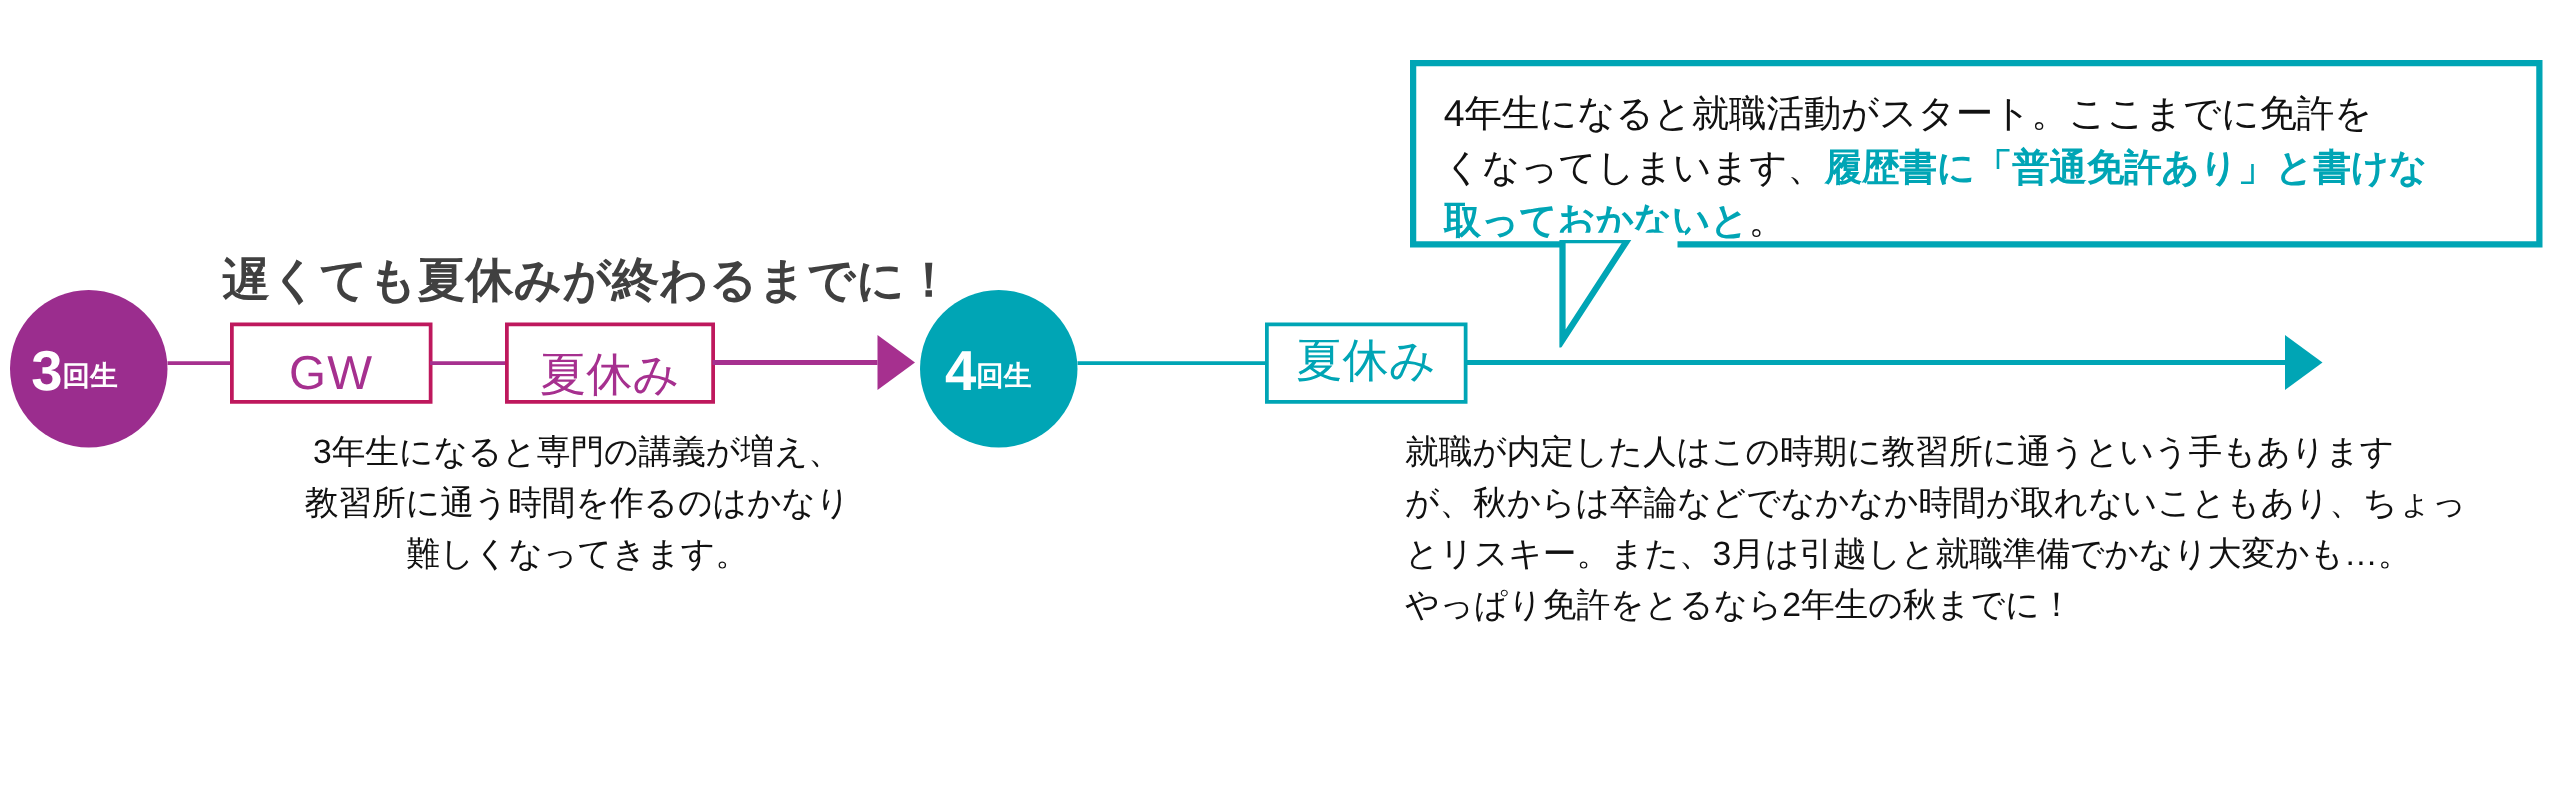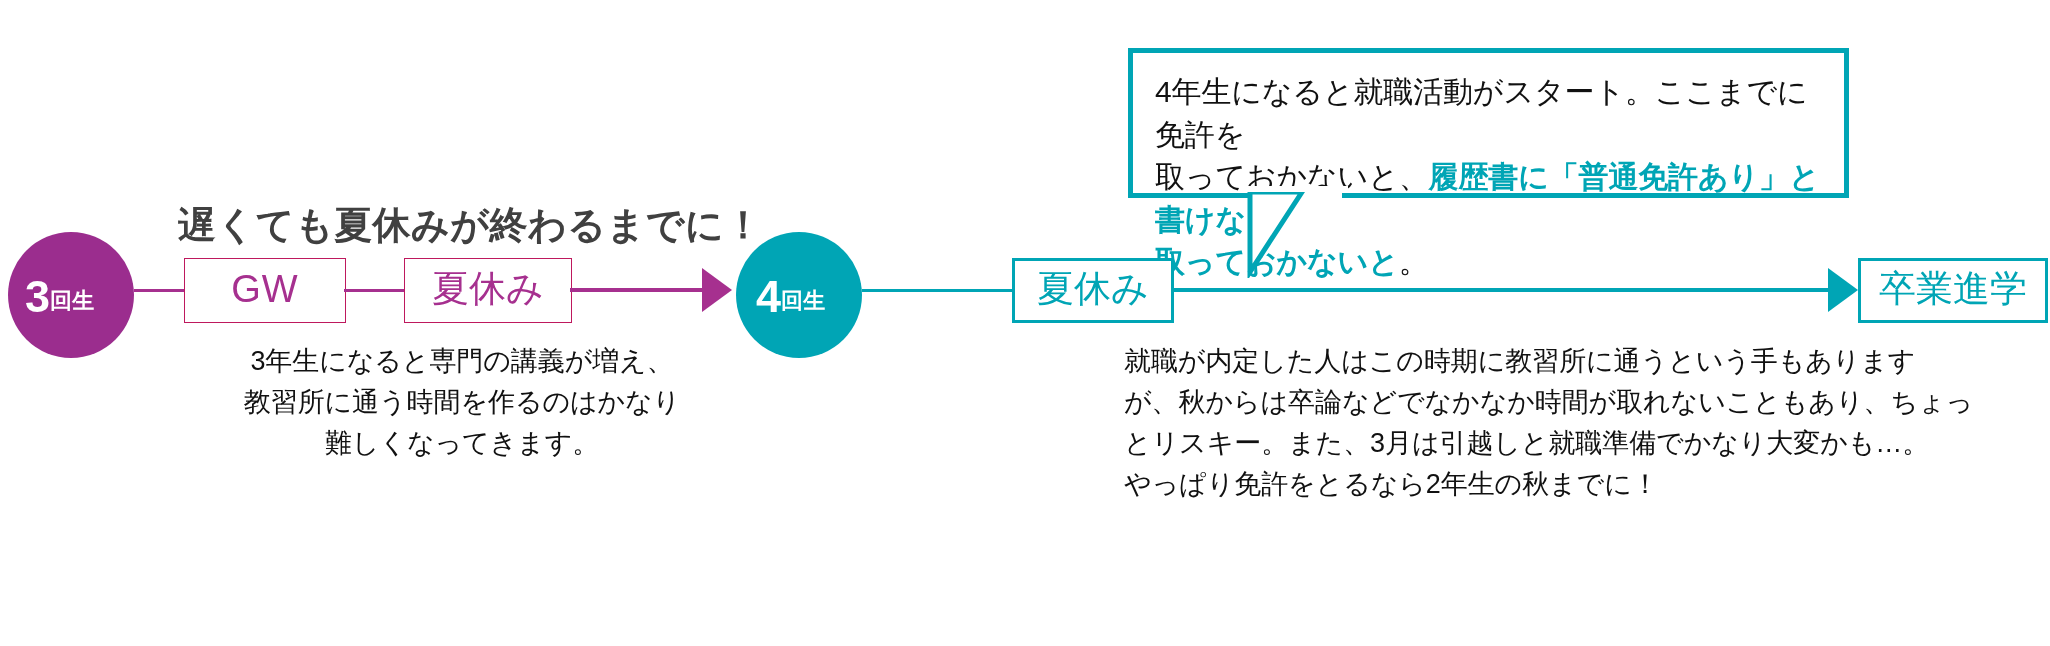--- a/index.html
+++ b/index.html
@@ -92,22 +92,23 @@
   .stage-box {
     box-sizing: border-box;
     display: flex;
     align-items: center;
     justify-content: center;
     background: #ffffff;
     line-height: 1;
     white-space: nowrap;
   }
   .stage-box.purple {
-    border: 1px solid #be185d;
+    border: 3px solid #be185d;
     color: #A6308F;
+    align-items: flex-end;
   }
   .stage-box.teal {
     border: 3px solid #00A5B5;
     color: #00A5B5;
   }
   .stage-box .label {
     font-size: 37px;
     font-weight: 400;
     position: relative;
     top: -2px;
@@ -146,21 +147,21 @@
 
   .arrow-1 { left: 570px;  top: 268px; }
   .arrow-1 .arrow-shaft { width: 132px; }
   .arrow-2 { left: 1172px; top: 268px; }
   .arrow-2 .arrow-shaft { width: 656px; }
 
   
   .bubble {
     left: 1128px;
     top: 48px;
-    width: 721px;
+    width: 906px;
     height: 150px;
     border: 5px solid #00A5B5;
     background: #ffffff;
     box-sizing: border-box;
     padding: 18px 22px 0 22px;
   }
   .bubble-text {
     font-size: 30px;
     line-height: 1.42;
     color: #111111;
@@ -226,21 +227,21 @@
     <div class="arrow-head"></div>
   </div>
 
   <div class="abs body-text body-left">3年生になると専門の講義が増え、
 教習所に通う時間を作るのはかなり
 難しくなってきます。</div>
 
 
   <div class="abs bubble">
     <div class="bubble-text">4年生になると就職活動がスタート。ここまでに免許を</div>
-    <div class="bubble-text"><span>取っておかないと、</span><span class="hl">履歴書に「普通免許あり」と書けな</span></div>
+    <div class="bubble-text"><span>くなってしまいます、</span><span class="hl">履歴書に「普通免許あり」と書けな</span></div>
     <div class="bubble-text"><span class="hl">取っておかないと</span><span>。</span></div>
   </div>
   <div class="abs bubble-tail-mask"></div>
   <div class="abs bubble-tail">
     <svg width="104" height="92" viewBox="0 0 104 92" xmlns="http://www.w3.org/2000/svg">
       <path d="M6 6 L6 86 L58 6 Z" fill="#ffffff" stroke="#00A5B5" stroke-width="5" stroke-linejoin="miter"></path>
       <rect x="0" y="0" width="104" height="6" fill="#ffffff"></rect>
     </svg>
   </div>
 
@@ -253,22 +254,19 @@
 
   <div class="abs stage-box teal box-natsu-2">
     <span class="label">夏休み</span>
   </div>
 
   <div class="abs arrow-wrap arrow-teal arrow-2">
     <div class="arrow-shaft"></div>
     <div class="arrow-head"></div>
   </div>
 
-  <div class="abs stage-box teal box-sotsu">
-    <span class="label">卒業進学</span>
-  </div>
 
   <div class="abs body-text body-right">就職が内定した人はこの時期に教習所に通うという手もあります
 が、秋からは卒論などでなかなか時間が取れないこともあり、ちょっ
 とリスキー。また、3月は引越しと就職準備でかなり大変かも…。
 やっぱり免許をとるなら2年生の秋までに！</div>
 
 </div>
 
 </body></html>

